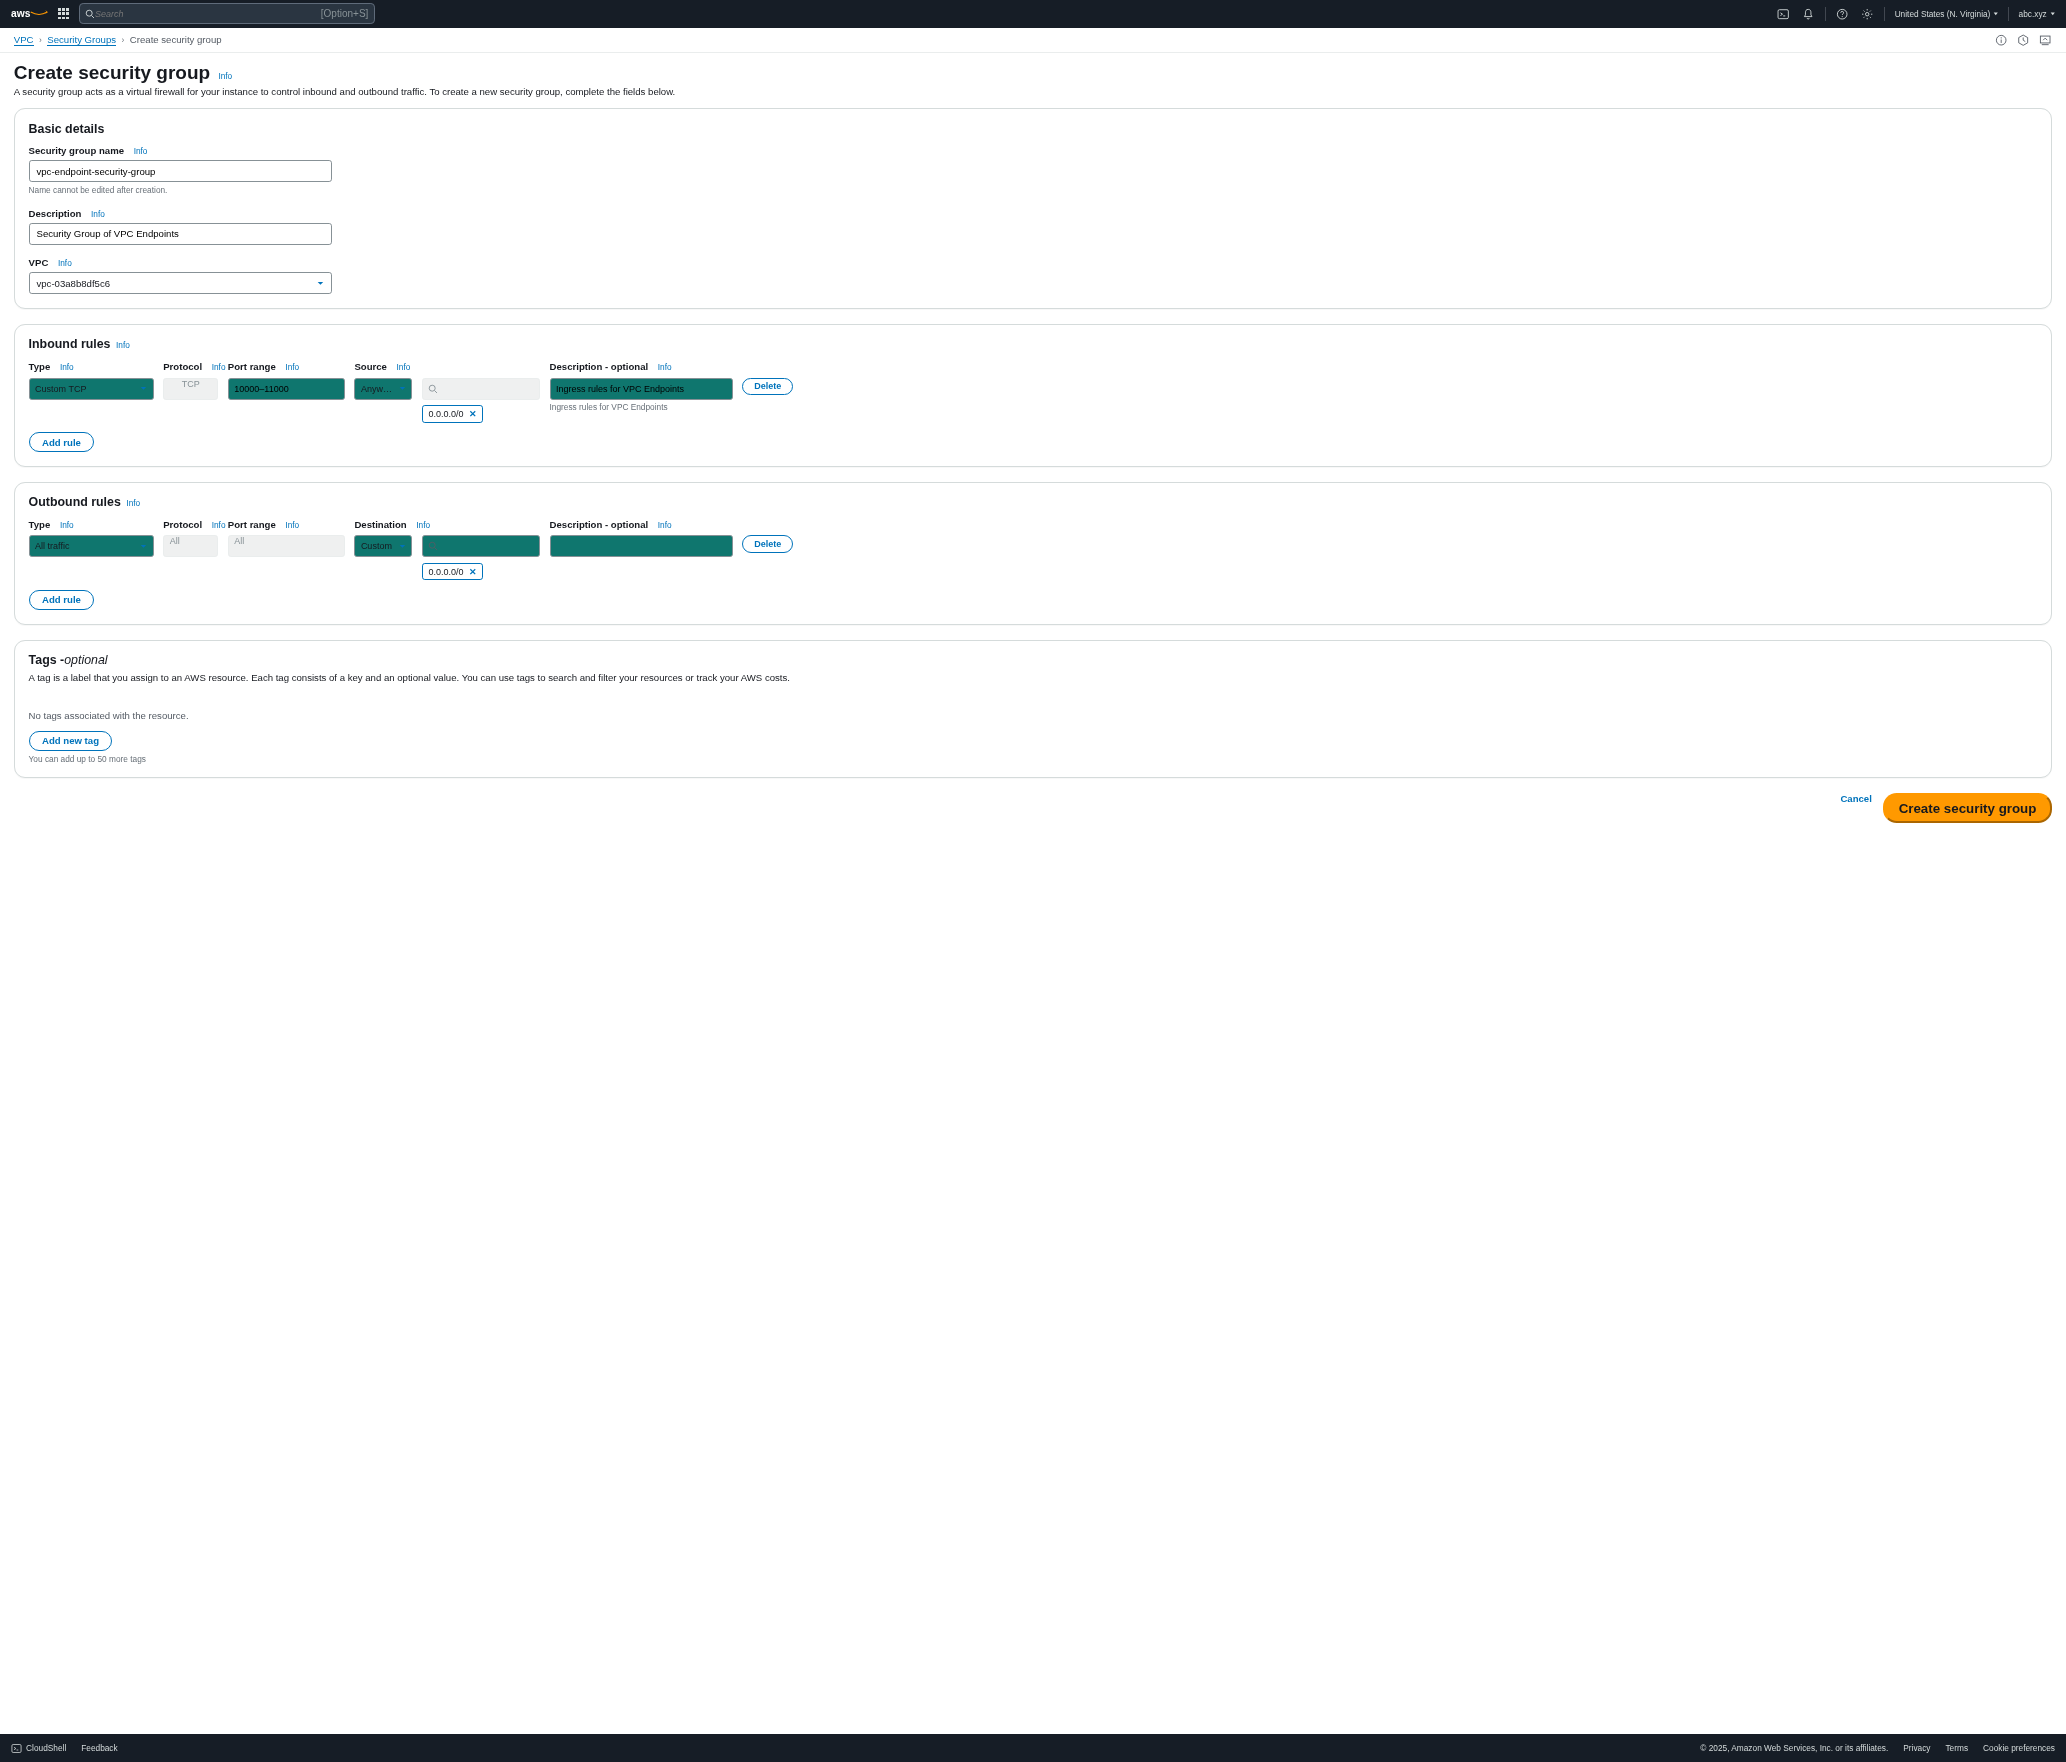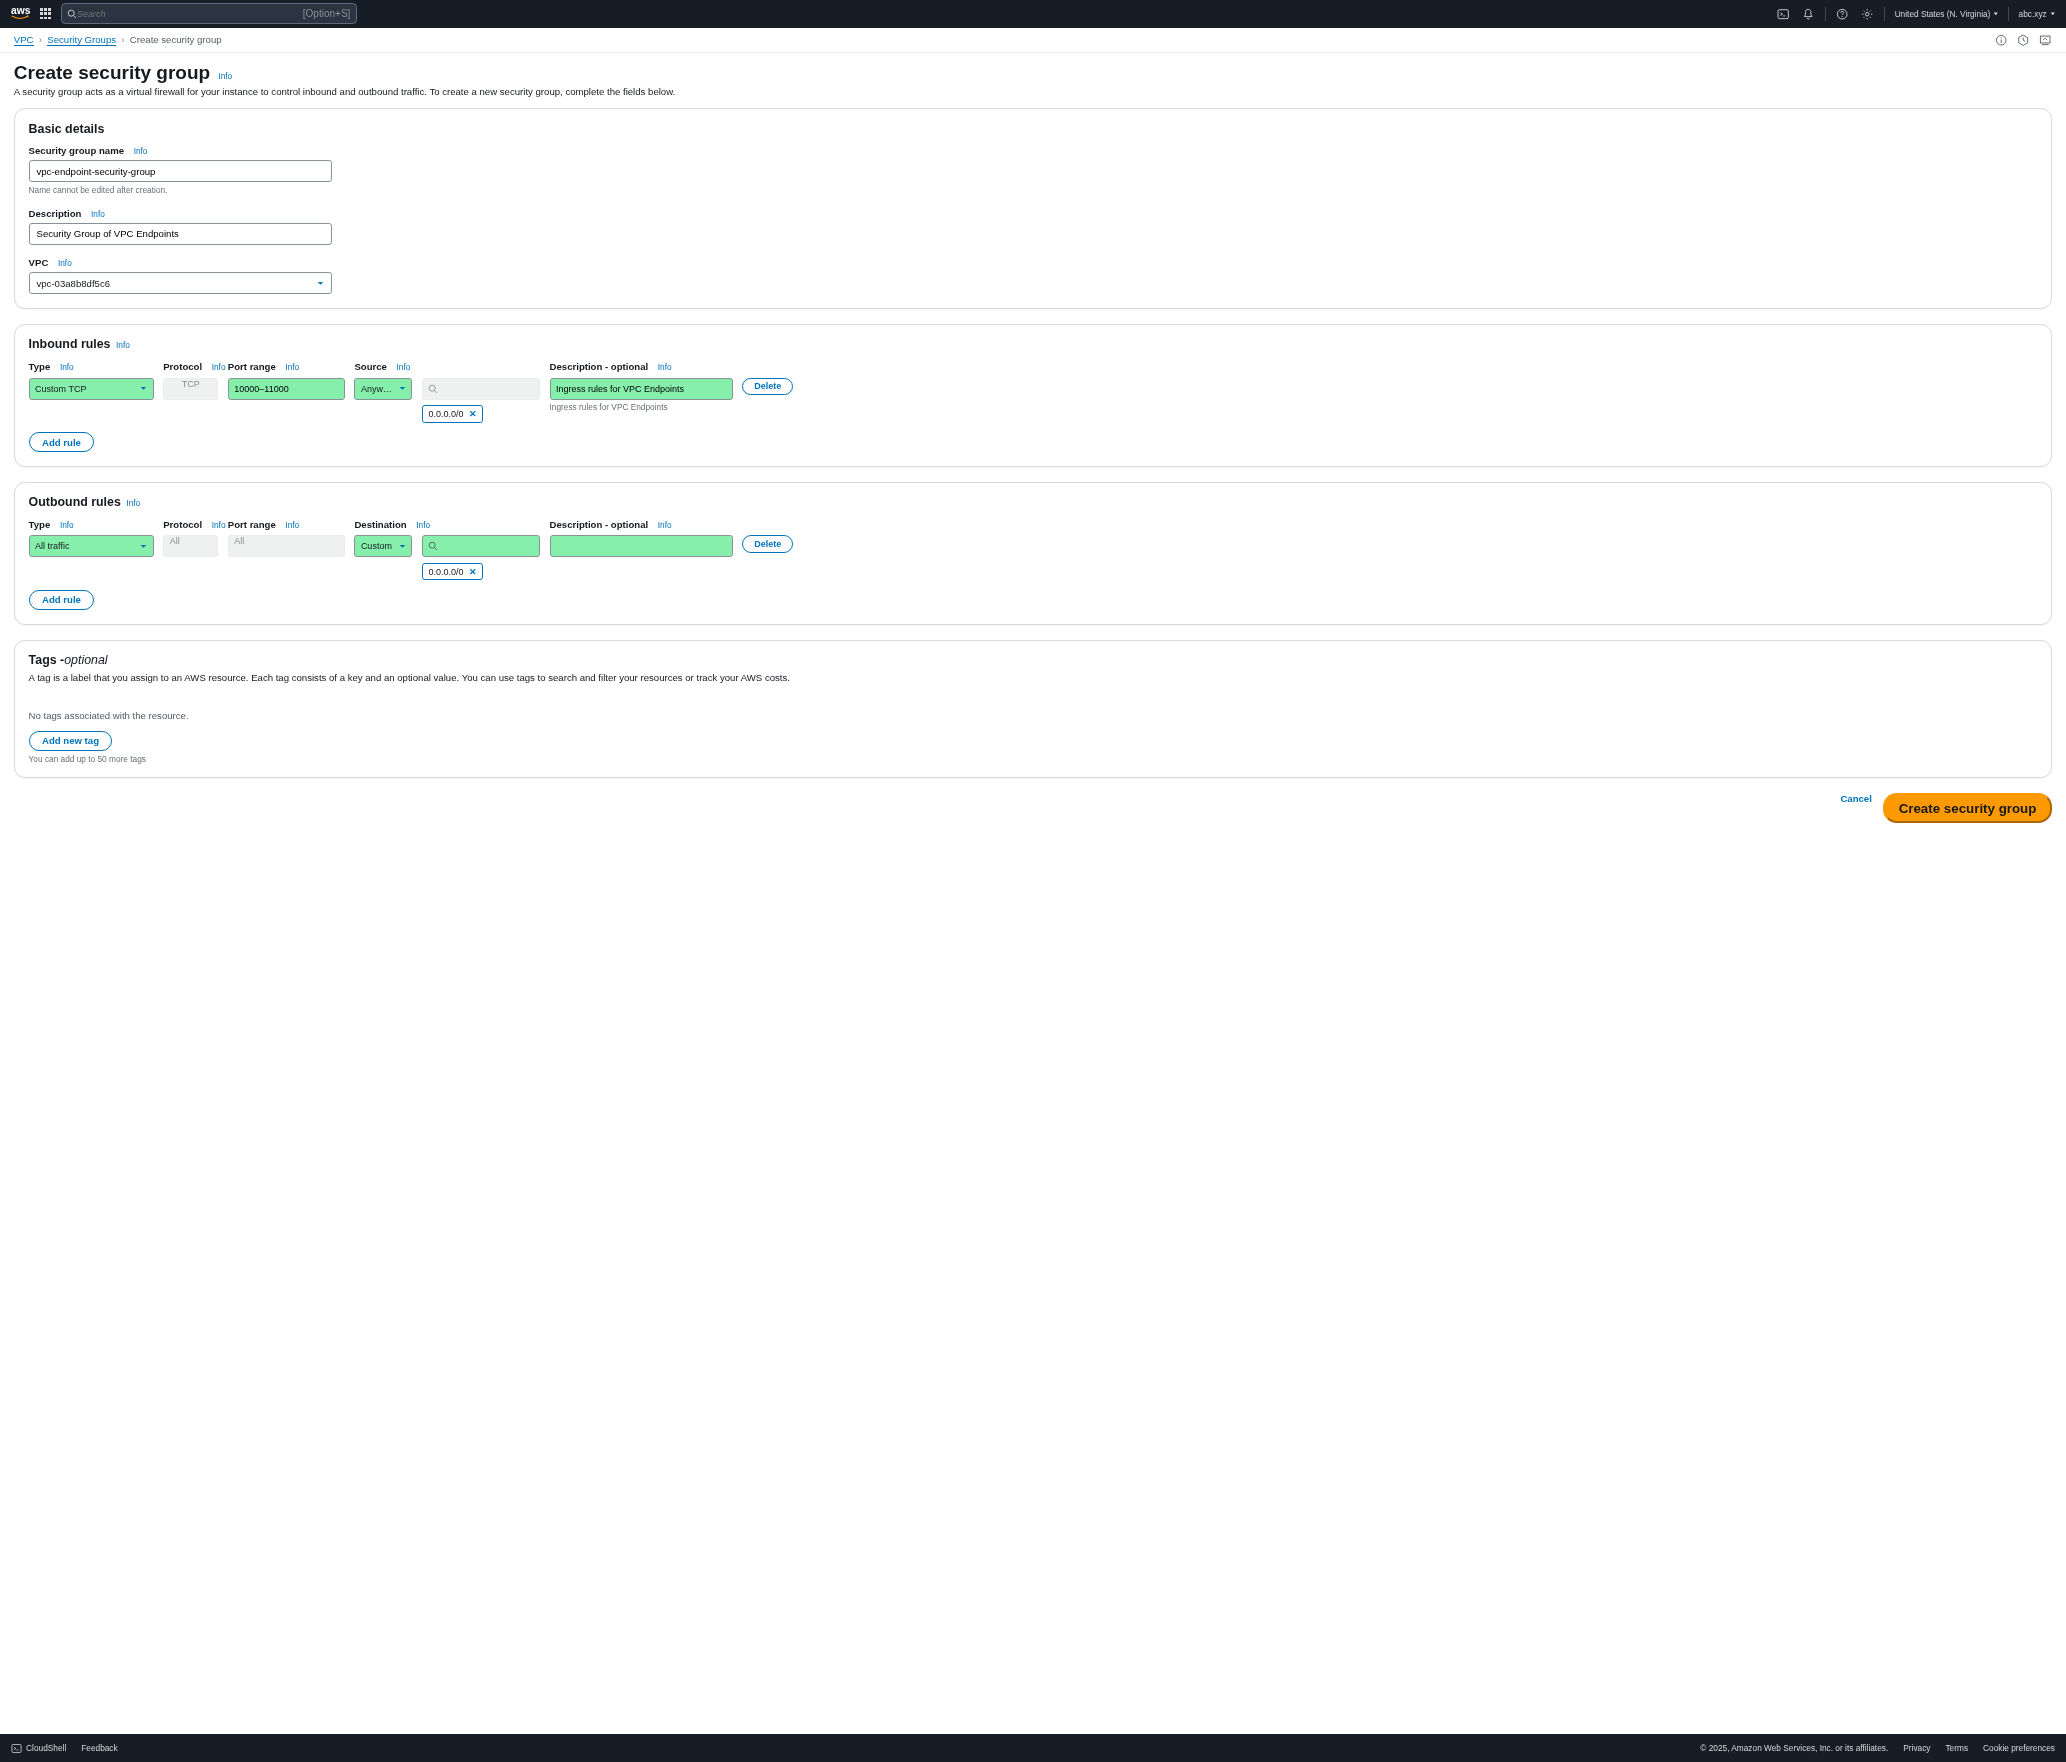--- a/index.html
+++ b/index.html
@@ -1,18 +1,18 @@
 <!DOCTYPE html>
 <html style="font-size:11px"><head>
 <meta charset="utf-8">
 <style>
 * { box-sizing: border-box; margin: 0; padding: 0; }
 body { font-family: "Amazon Ember", "Helvetica Neue", Arial, sans-serif; font-size: 9.6px; color: #16191f; background: #fff; }
 .top-nav { background: #161d26; height: 27.5px; display: flex; align-items: center; padding: 0 11px; color: #d5dbdb; gap: 9.6px; }
-.aws-logo { color: #fff; font-weight: bold; font-size: 10.3px; display:flex; flex-direction:column; line-height:0.7; }
+.aws-logo { color: #fff; font-weight: bold; font-size: 10.3px; display:flex; flex-direction:row; line-height:0.7; }
 .grid-icon { display:grid; grid-template-columns:repeat(3,2.8px); grid-template-rows:repeat(3,2.8px); gap:1.4px; cursor:pointer;}
 .grid-icon span{background:#d5dbdb;width:2.8px;height:2.8px;}
 .search-box { flex:0 0 296px; display:flex; align-items:center; background:#2a3541; border:0.7px solid #5f6b7a; border-radius:4.1px; height:20.6px; padding:0 5.5px; position:relative;}
 .search-box input{ background:transparent; border:none; color:#d5dbdb; flex:1; outline:none; font-style:italic; font-size:9px;}
 .search-box .hotkey{ font-size:10px; color:#879196;}
 .top-nav .spacer{flex:1;}
 .top-nav .icon-btn{ width:15px; height:15px; display:flex; align-items:center; justify-content:center; cursor:pointer; color:#d5dbdb;}
 .top-nav .sep{width:0.7px; height:13.8px; background:#414750;}
 .top-nav .text-btn{ font-size:8.3px; cursor:pointer; color:#d5dbdb; display:flex; align-items:center; gap:2.8px;}
 svg{display:block;}
@@ -39,21 +39,21 @@
 .field-block{ margin-bottom:12.4px;}
 .rules-row{ display:flex; gap:9.6px; align-items:flex-start;}
 .rules-col .field-label{margin-bottom:5.5px;}
 .col-type{width:125px;}
 .col-proto{width:55px;}
 .col-port{width:117px;}
 .col-source{width:58px;}
 .col-search{width:118px;}
 .col-desc{width:183px;}
 .col-del{width:54px;text-decoration:underline;}
-.rules-col input.cell, .rules-col .cell{ width:100%; height:22px; border:0.7px solid #879196; border-radius:2.8px; padding:0 5.5px; font-size:9px; background:#86efac;}
+.rules-col input.cell, .rules-col .cell{ width:100%; height:22px; border:0.7px solid #879196; border-radius:2.8px; padding:0 5.5px; font-size:9px; background:#0f766e;}
 .cell.disabled{ background:#eff0f0; border-color:#eaeded; color:#879196;}
 .cell.select-cell{display:flex;align-items:center;justify-content:space-between;cursor:pointer;}
 .cell.search-cell{display:flex;align-items:center;gap:4.1px;}
 .cell.search-cell.disabled svg{color:#879196;}
 .token{ display:inline-flex; align-items:center; gap:5.5px; border:0.7px solid #0073bb; color:#16191f; border-radius:2.8px; padding:2.8px 5.5px; font-size:9px; margin-top:5.5px;}
 .token .x{ color:#0073bb; cursor:pointer; font-weight:bold;}
 .btn{ border:0.7px solid #0073bb; color:#0073bb; background:#fff; border-radius:13.8px; padding:3.4px 12.4px; font-size:9.6px; font-weight:700; cursor:pointer;}
 .btn.small{padding:2.8px 11px; font-size:9px;}
 .btn-primary{ background:#ff9900; border-color:#ff9900; color:#16191f; border-radius:13.8px; padding:5.5px 13.8px; font-weight:700; cursor:pointer;}
 .btn-link{ color:#0073bb; background:none; border:none; font-weight:700; cursor:pointer; font-size:9.6px;}

